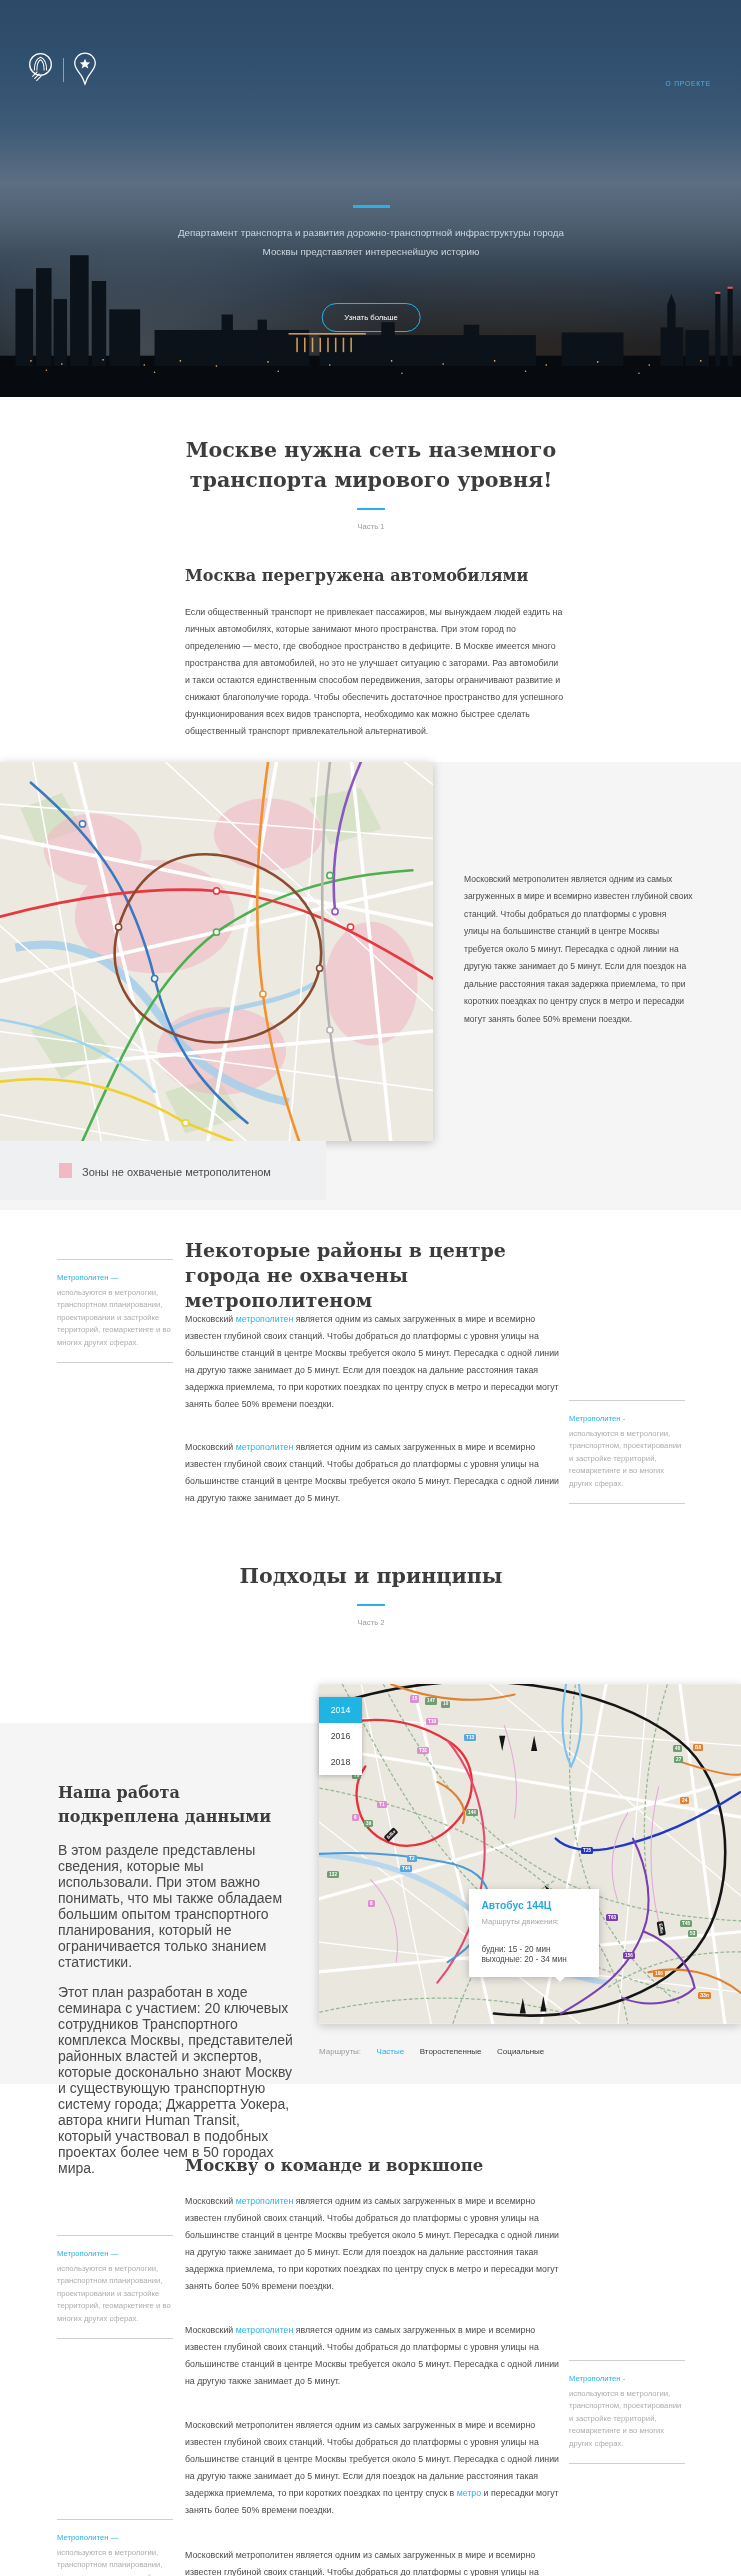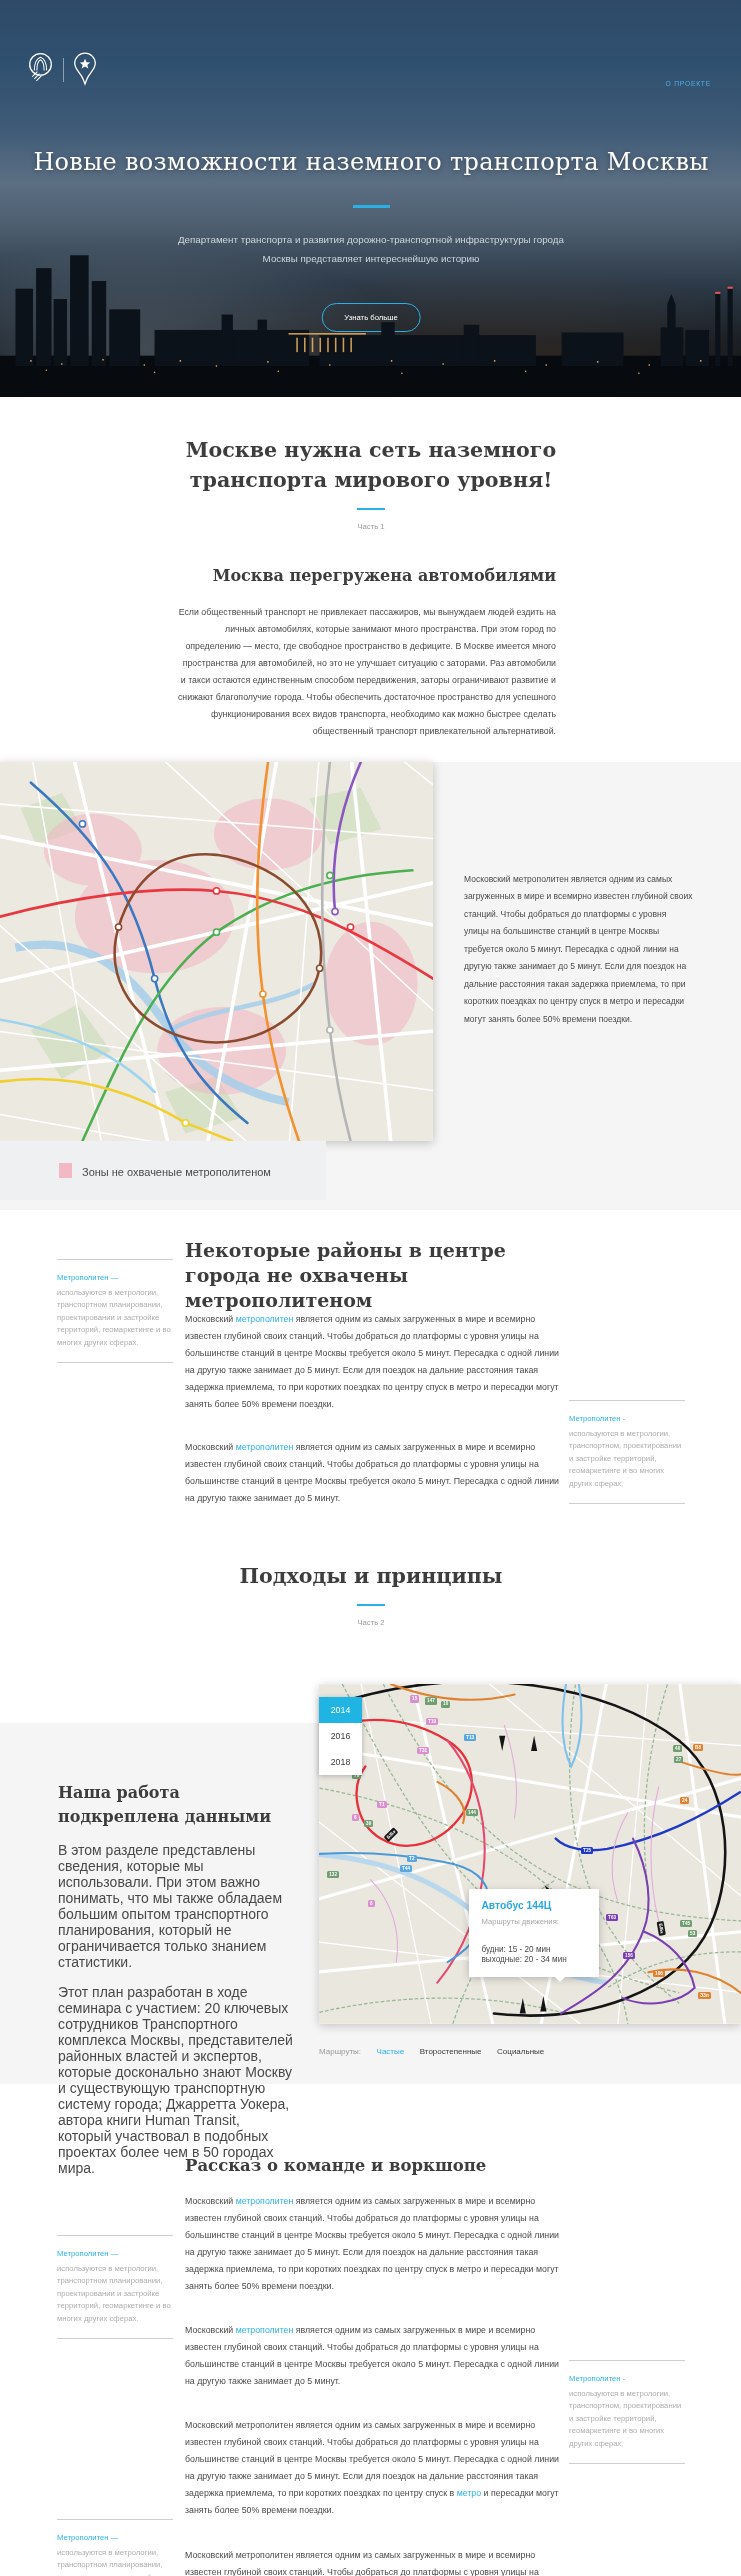--- a/index.html
+++ b/index.html
@@ -18,36 +18,36 @@
       radial-gradient(567px 216px at 68% 100%, rgba(255,150,60,.16), rgba(255,150,60,0) 62%),
       linear-gradient(180deg,#2e4a68 0%,#30506f 16%,#3e5a77 32%,#5c6f83 46%,#4b5c6d 58%,#2c3947 72%,#131b23 86%,#0a0f14 100%);}
   .hero-nav-logos{position:absolute;left:27px;top:50px;display:flex;align-items:center;gap:9.3px;}
   .logo-sep{width:0.5px;height:24px;background:rgba(255,255,255,.45);}
   .about-link{position:absolute;right:31px;top:80px;font-size:6.7px;letter-spacing:0.8px;
     color:#4fb0e2;text-decoration:none;text-transform:uppercase;}
   .hero-title{position:absolute;top:148px;left:0;width:100%;text-align:center;color:#fff;
     font-family:"DejaVu Serif",serif;font-weight:normal;font-size:24px;letter-spacing:0.3px;
     text-shadow:0 0.5px 5.2px rgba(0,0,0,.35);}
   .hero-divider{position:absolute;top:205px;left:50%;margin-left:-18.5px;width:37px;height:2.6px;background:var(--accent);}
-  .hero-subtitle{position:absolute;top:231px;left:50%;transform:translateX(-50%);width:402px;
+  .hero-subtitle{position:absolute;top:224px;left:50%;transform:translateX(-50%);width:402px;
     text-align:center;font-size:9.8px;line-height:18.5px;color:#ccd6dd;}
   .hero-cta{position:absolute;top:303px;left:50%;transform:translateX(-50%);
     border:1px solid var(--accent);border-radius:15.5px;background:transparent;color:#fff;
     font-size:7.7px;padding:8.8px 21.6px;cursor:pointer;font-family:inherit;}
   .skyline{position:absolute;bottom:0;left:0;}
 
   
   .center-head{position:absolute;left:0;width:100%;text-align:center;}
   .center-head h2{font-family:"DejaVu Serif",serif;font-size:20.6px;line-height:30px;color:var(--title);}
   .small-divider{width:28px;height:2.1px;background:var(--accent);margin:13.4px auto 0;}
   .part-label{margin-top:11.3px;font-size:7.7px;color:#9b9b9b;}
   h3.sub{font-family:"DejaVu Serif",serif;font-size:16px;line-height:24px;color:var(--title);}
   .para{font-size:8.8px;line-height:17px;color:var(--body);}
   .para a,.link{color:var(--accent);text-decoration:none;}
-  .col-main{position:absolute;left:177px;width:379px;text-align:right;}
+  .col-main{position:absolute;left:185px;width:379px;}
   .sidenote{position:absolute;width:116px;border-top:0.5px solid #cfcfcf;border-bottom:0.5px solid #cfcfcf;
     padding:12.4px 0 13.4px;font-size:7.7px;line-height:12.4px;color:var(--note);}
   .sidenote .sn-link{display:block;margin-bottom:2.1px;font-size:7.7px;}
 
   
   .map1-sec{position:absolute;top:762px;left:0;width:742px;height:448px;background:var(--band);}
   .map1-card{position:absolute;left:0;top:0;width:433px;height:379px;background:#fff;
     box-shadow:0 1.5px 9.3px rgba(0,0,0,.22);}
   .map1-text{position:absolute;left:464px;top:93px;width:229px;}
   .map1-text .para{margin-top:15.5px;font-size:8.5px;line-height:17.5px;}
@@ -119,21 +119,20 @@
       <span class="logo-sep"></span>
       <span>
         <svg width="24" height="37" viewBox="0 0 46 72" fill="none">
           <path d="M23 6 C34 6 43 15 43 26 C43 38 32 44 27 56 L23 66 L19 56 C14 44 3 38 3 26 C3 15 12 6 23 6 Z" stroke="#fff" stroke-width="2.5"></path>
           <path d="M23 17 L26 24 L33 24.5 L27.5 29 L29.5 36 L23 32 L16.5 36 L18.5 29 L13 24.5 L20 24 Z" fill="#fff"></path>
         </svg>
       </span>
     </div>
     <a href="#" class="about-link">О ПРОЕКТЕ</a>
 
-    <h1 class="hero-title">Новые возможности наземного транспорта Москвы</h1>
     <div class="hero-divider"></div>
     <p class="hero-subtitle">Департамент транспорта и развития дорожно-транспортной инфраструктуры города Москвы представляет интереснейшую историю</p>
     <button class="hero-cta">Узнать больше</button>
 
     <svg class="skyline" width="742" height="165" viewBox="0 0 1440 320">
       <rect x="0" y="240" width="1440" height="80" fill="#070b0f"></rect>
       <g fill="#0c1219">
         <rect x="30" y="110" width="34" height="150"></rect>
           <rect x="70" y="70" width="30" height="190"></rect>
         <rect x="104" y="130" width="26" height="130"></rect>
@@ -409,21 +408,21 @@
 
     <div class="tabs">
       <span class="tab-label">Маршруты:</span>
       <a href="#" class="tab active">Частые</a>
       <a href="#" class="tab">Второстепенные</a>
       <a href="#" class="tab">Социальные</a>
     </div>
   </section>
 
   <section class="teamsec">
-    <h3 class="sub">Рассказ о команде и воркшопе</h3>
+    <h3 class="sub">Москву о команде и воркшопе</h3>
     <p class="para t-p1"><span>Московский </span><a href="#">метрополитен</a><span> является одним из самых загруженных в мире и всемирно известен глубиной своих станций. Чтобы добраться до платформы с уровня улицы на большинстве станций в центре Москвы требуется около 5 минут. Пересадка с одной линии на другую также занимает до 5 минут. Если для поездок на дальние расстояния такая задержка приемлема, то при коротких поездках по центру спуск в метро и пересадки могут занять более 50% времени поездки.</span></p>
     <p class="para t-p2"><span>Московский </span><a href="#">метрополитен</a><span> является одним из самых загруженных в мире и всемирно известен глубиной своих станций. Чтобы добраться до платформы с уровня улицы на большинстве станций в центре Москвы требуется около 5 минут. Пересадка с одной линии на другую также занимает до 5 минут.</span></p>
     <p class="para t-p3"><span>Московский метрополитен является одним из самых загруженных в мире и всемирно известен глубиной своих станций. Чтобы добраться до платформы с уровня улицы на большинстве станций в центре Москвы требуется около 5 минут. Пересадка с одной линии на другую также занимает до 5 минут. Если для поездок на дальние расстояния такая задержка приемлема, то при коротких поездках по центру спуск в </span><a href="#">метро</a><span> и пересадки могут занять более 50% времени поездки.</span></p>
     <p class="para t-p4">Московский метрополитен является одним из самых загруженных в мире и всемирно известен глубиной своих станций. Чтобы добраться до платформы с уровня улицы на большинстве станций в центре Москвы требуется около 5 минут.</p>
     <aside class="sidenote sn-t-l1">
       <a href="#" class="sn-link link">Метрополитен —</a>
       <span class="sn-text">используются в метрологии, транспортном планировании, проектировании и застройке территорий, геомаркетинге и во многих других сферах.</span>
     </aside>
     <aside class="sidenote sn-t-r">
       <a href="#" class="sn-link link">Метрополитен -</a>

